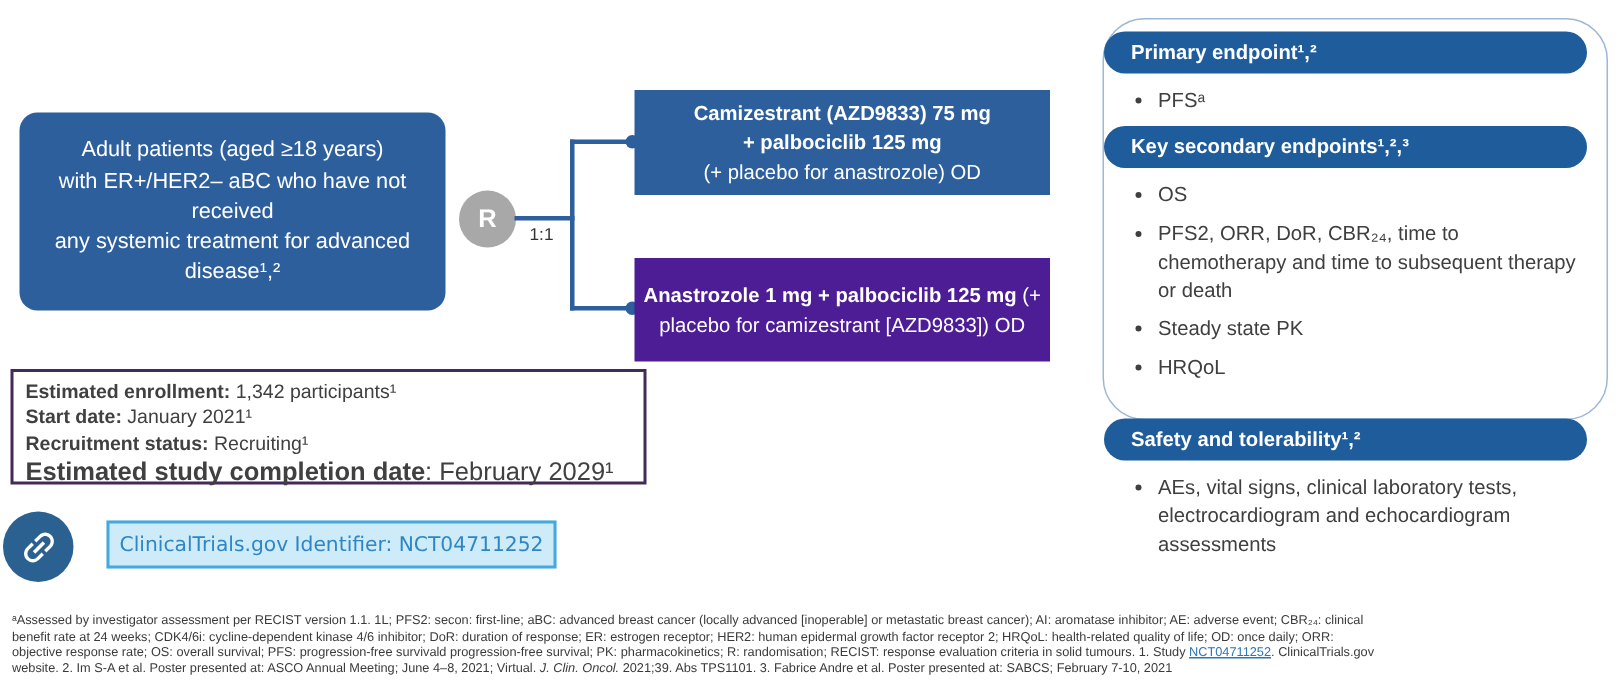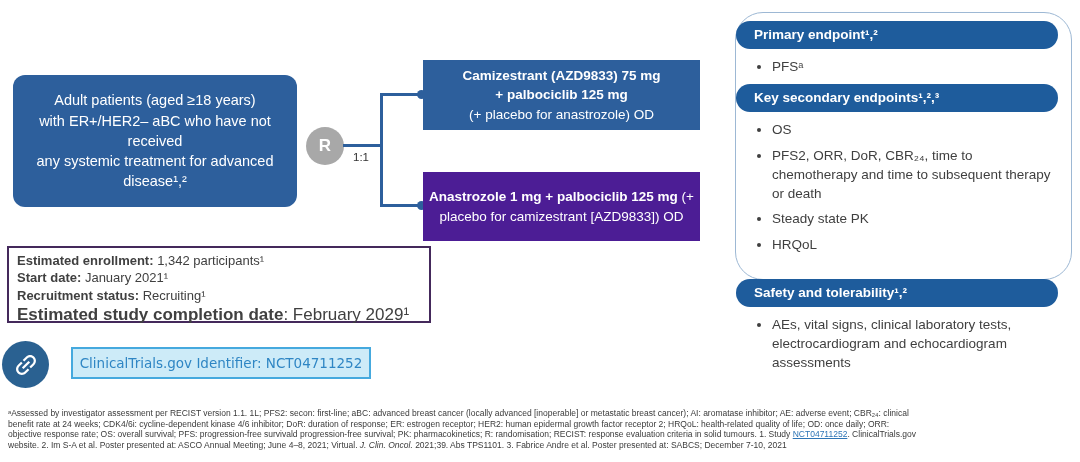--- a/index.html
+++ b/index.html
@@ -145,16 +145,16 @@
     </svg>
   </div>
   <div class="id-box">
     <span>ClinicalTrials.gov Identifier: NCT04711252</span>
   </div>
 
   <div class="footnote">
       <div><span>ᵃAssessed by investigator assessment per RECIST version 1.1. 1L; PFS2: secon: first-line; aBC: advanced breast cancer (locally advanced [inoperable] or metastatic breast cancer); AI: aromatase inhibitor; AE: adverse event; CBR₂₄: clinical</span></div>
       <div><span>benefit rate at 24 weeks; CDK4/6i: cycline-dependent kinase 4/6 inhibitor; DoR: duration of response; ER: estrogen receptor; HER2: human epidermal growth factor receptor 2; HRQoL: health-related quality of life; OD: once daily; ORR:</span></div>
       <div><span>objective response rate; OS: overall survival; PFS: progression-free survivald progression-free survival; PK: pharmacokinetics; R: randomisation; RECIST: response evaluation criteria in solid tumours. 1. Study </span><span class="fn-link">NCT04711252</span><span>. ClinicalTrials.gov</span></div>
-      <div><span>website. 2. Im S-A et al. Poster presented at: ASCO Annual Meeting; June 4–8, 2021; Virtual. </span><span class="fn-italic">J. Clin. Oncol.</span><span> 2021;39. Abs TPS1101. 3. Fabrice Andre et al. Poster presented at: SABCS; December 7-10, 2021</span></div>
+      <div><span>website. 2. Im S-A et al. Poster presented at: ASCO Annual Meeting; June 4–8, 2021; Virtual. </span><span class="fn-italic">J. Clin. Oncol.</span><span> 2021;39. Abs TPS1101. 3. Fabrice Andre et al. Poster presented at: SABCS; February 7-10, 2021</span></div>
     </div>
 
 </div>
 
 </body></html>

